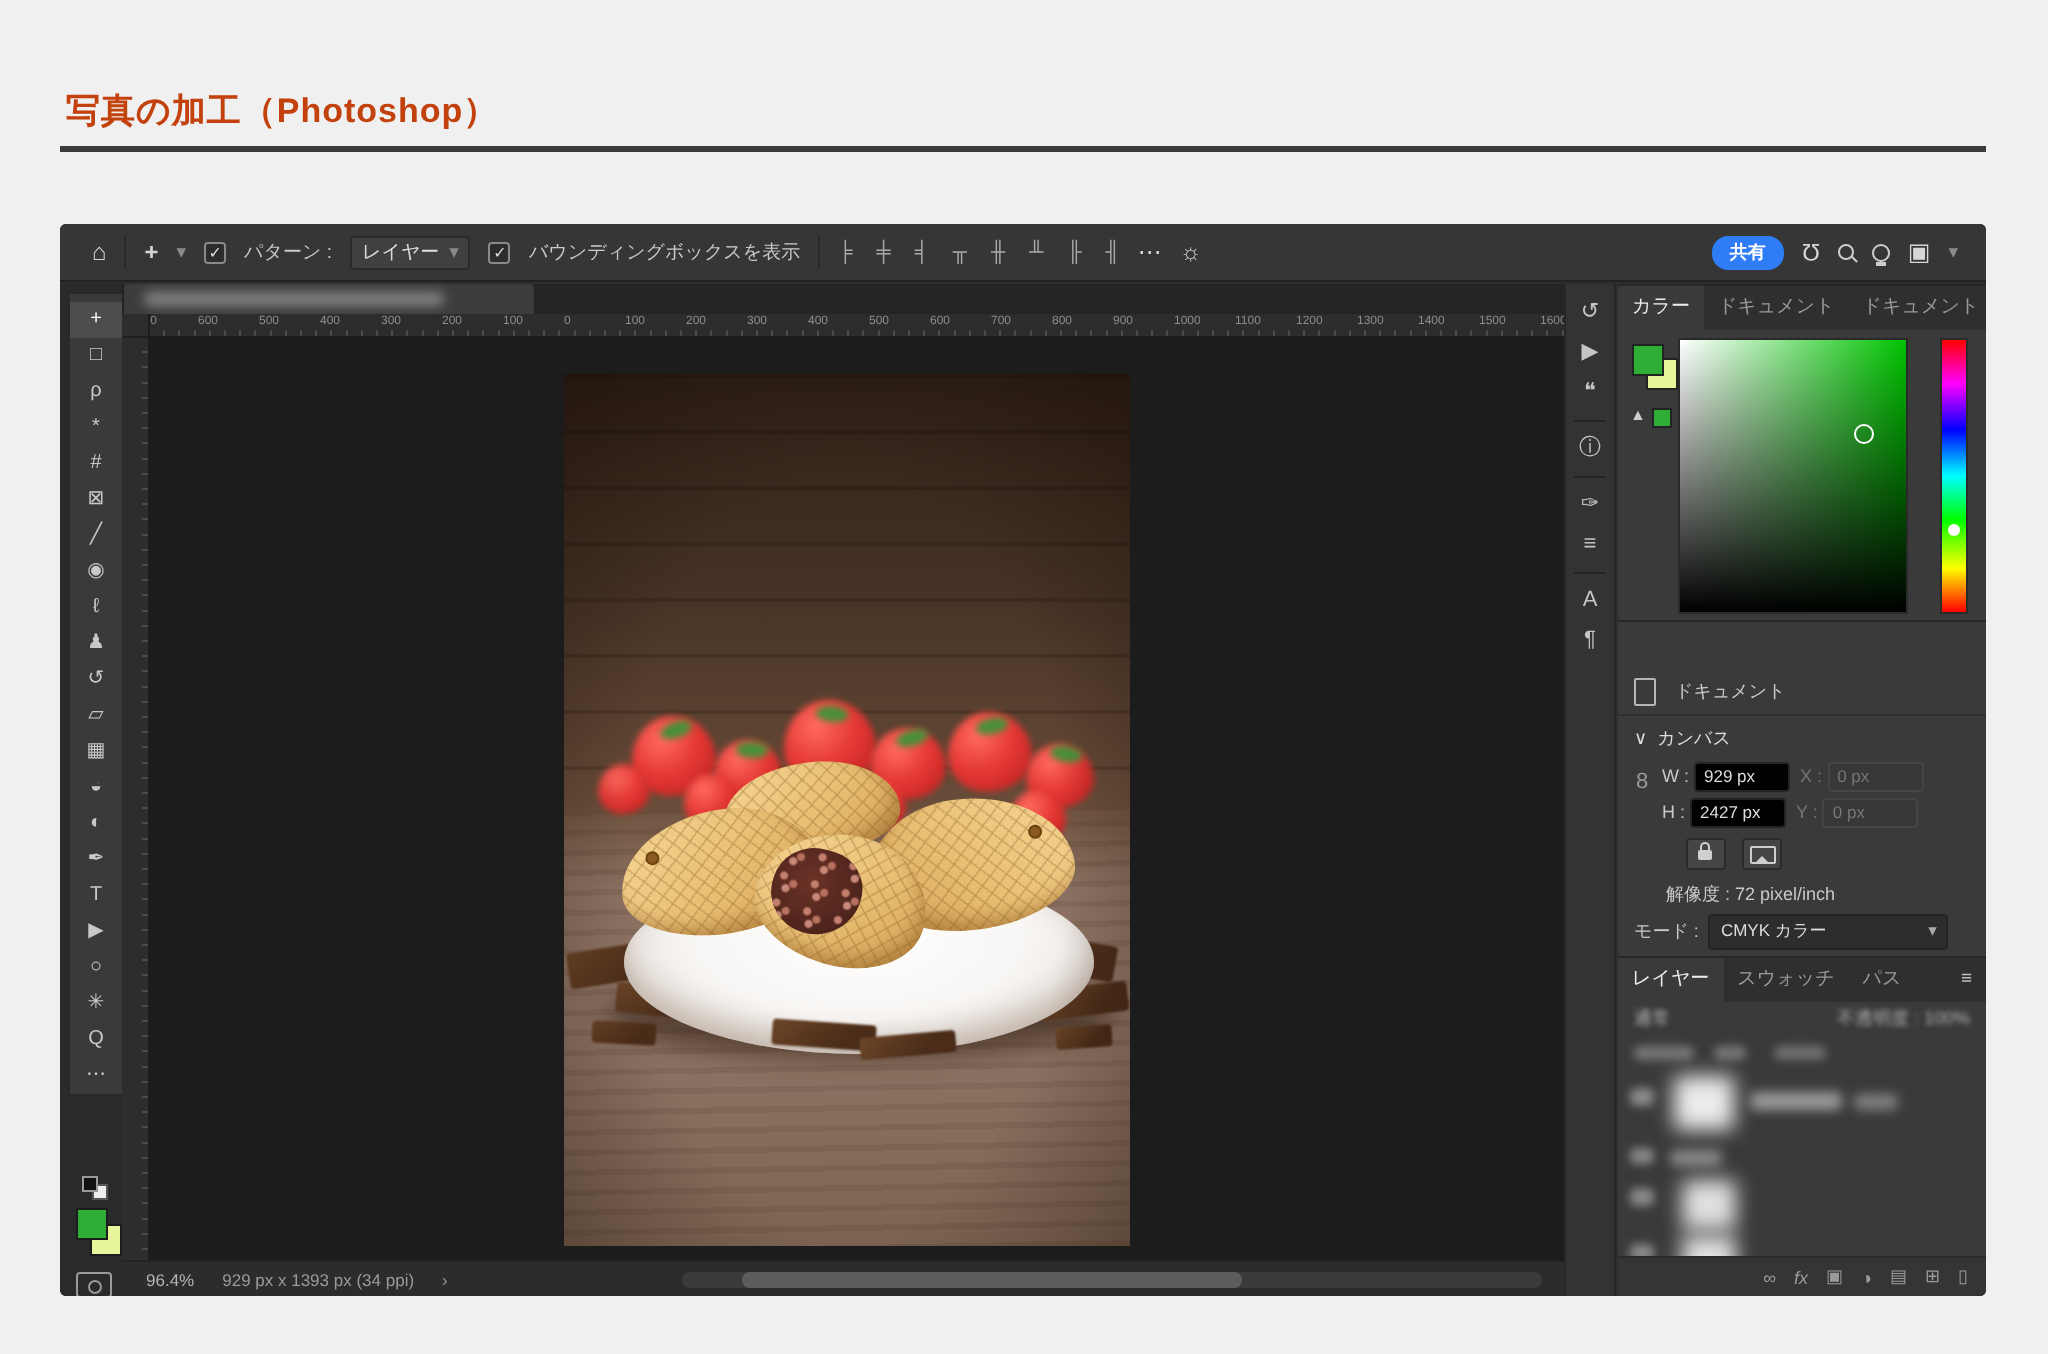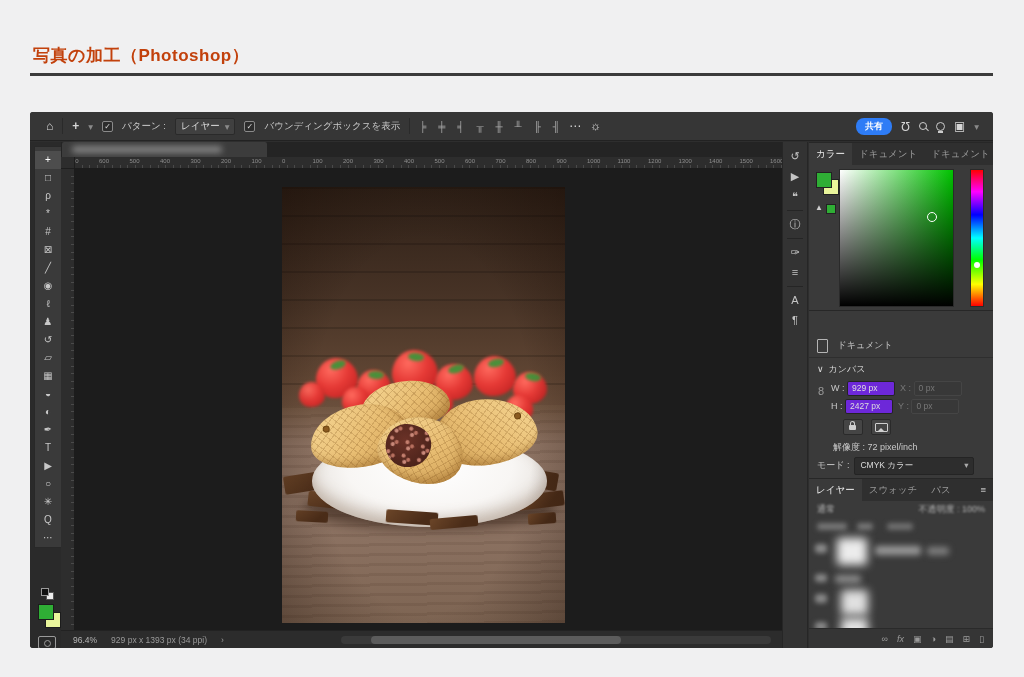--- a/index.html
+++ b/index.html
@@ -110,21 +110,21 @@
   #satfield{position:absolute;left:30px;top:4px;width:113px;height:136px;border:1px solid #2a2a2a;
     background:linear-gradient(to top,#000,rgba(0,0,0,0)),linear-gradient(to right,#fff,#00c300);}
   #satmark{position:absolute;right:16px;top:42px;width:8px;height:8px;border:1.5px solid #fff;border-radius:50%;}
   #huestrip{position:absolute;right:9px;top:4px;width:12px;height:136px;border:1px solid #2a2a2a;
     background:linear-gradient(180deg,#f00 0%,#f0f 16%,#00f 33%,#0ff 50%,#0f0 66%,#ff0 84%,#f00 100%);}
   #huemark{position:absolute;left:3px;top:68%;width:6px;height:6px;background:#fff;border-radius:50%;}
   
   .prow{position:absolute;left:0;right:0;font-size:9px;color:#c9c9c9;white-space:nowrap;}
   #doc-icon{display:inline-block;width:9px;height:12px;border:1px solid #b5b5b5;border-radius:1px;vertical-align:middle;margin:0 7px 0 3px;}
   .pdivider{position:absolute;left:0;right:0;height:1px;background:#2e2e2e;}
-  .pfield{display:inline-block;background:#6d28d9;border:1px solid #242424;border-radius:2px;color:#ddd;
+  .pfield{display:inline-block;background:#000000;border:1px solid #242424;border-radius:2px;color:#ddd;
     font-size:8.5px;padding:1px 4px;width:38px;height:11px;vertical-align:middle;}
   .pfield.dis{background:#383838;border-color:#454545;color:#777;}
   .chain8{position:absolute;left:9px;top:52px;color:#9a9a9a;font-size:11px;}
   .pbtn{display:inline-block;width:18px;height:14px;background:#454545;border:1px solid #2a2a2a;border-radius:2px;
     vertical-align:middle;margin-right:5px;position:relative;}
   .lock-glyph{position:absolute;left:5px;top:5px;width:7px;height:5px;background:#cfcfcf;border-radius:1px;}
   .lock-glyph::before{content:"";position:absolute;left:1px;top:-4px;width:3px;height:3px;border:1px solid #cfcfcf;border-bottom:none;border-radius:3px 3px 0 0;}
   .img-glyph{position:absolute;left:3px;top:3px;width:11px;height:7px;border:1px solid #cfcfcf;border-radius:1px;overflow:hidden;}
   .img-glyph::after{content:"";position:absolute;left:1px;bottom:-1px;width:0;height:0;border-left:4px solid transparent;border-right:4px solid transparent;border-bottom:4px solid #cfcfcf;}
   .pselect{display:inline-block;background:#2d2d2d;border:1px solid #242424;border-radius:2px;color:#ddd;font-size:8.5px;

